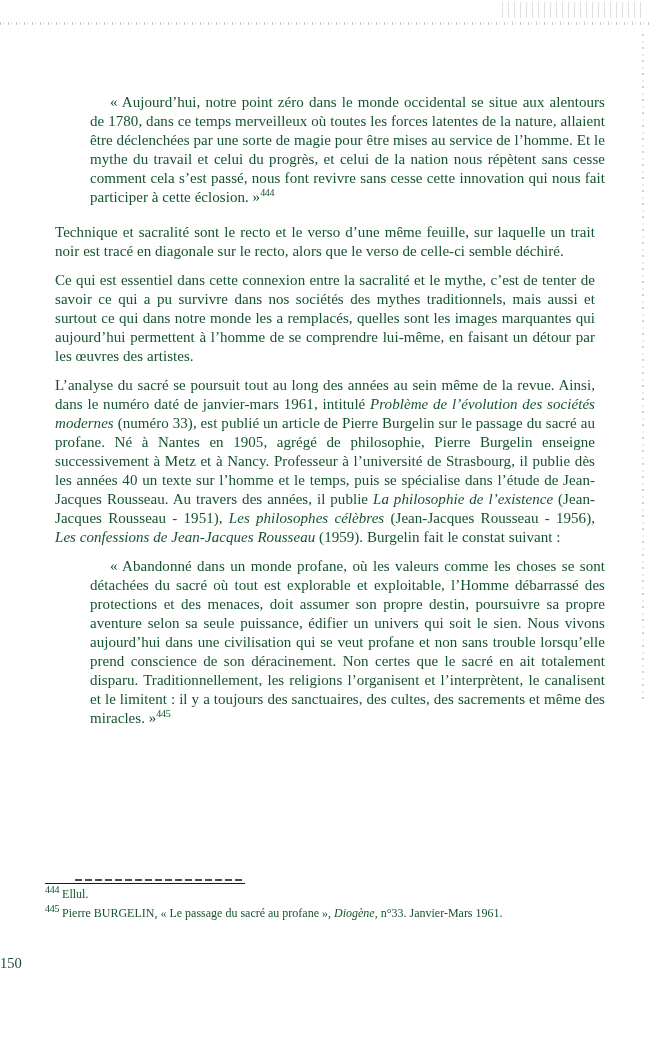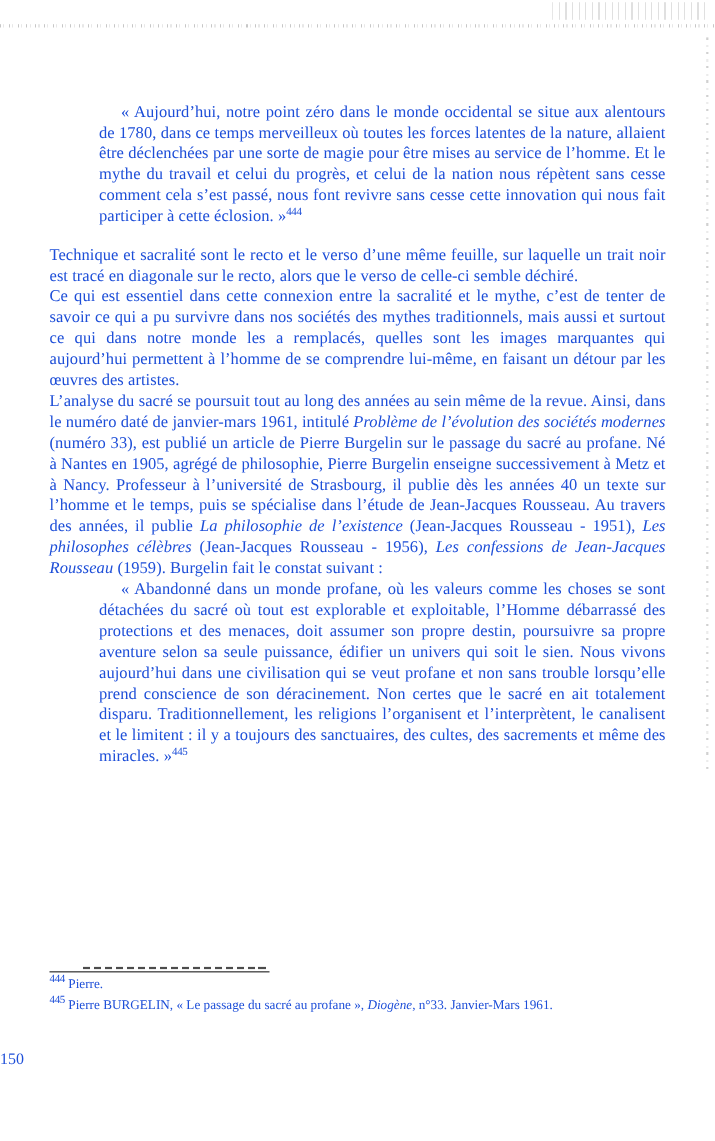--- a/index.html
+++ b/index.html
@@ -2,21 +2,21 @@
 <html><head>
 <meta charset="utf-8">
 <style>
   html, body { margin: 0; padding: 0; background: #ffffff; }
   .page {
     position: relative;
     width: 650px;
     height: 1037px;
     background: #ffffff;
     font-family: "Liberation Serif", "DejaVu Serif", serif;
-    color: #1d4ed8;
+    color: #14532d;
     overflow: hidden;
   }
   
   .noise-top-line {
     position: absolute;
     top: 22px; left: 0; right: 0; height: 3px;
     background: repeating-linear-gradient(90deg,
       rgba(70,70,70,.38) 0 1px, transparent 1px 3px,
       rgba(90,90,90,.18) 3px 4px, transparent 4px 8px);
     opacity: .8;
@@ -39,21 +39,21 @@
   
   .content {
     position: absolute;
     top: 93px; left: 45px;
     width: 560px;
     font-size: 15px;
     line-height: 19px;
     text-align: justify;
     letter-spacing: 0.05px;
   }
-  .content p { margin: 0; }
+  .content p { margin: 10px; }
   blockquote {
     margin: 0 0 0 45px;
     text-indent: 20px;
     text-align: justify;
   }
   blockquote.first { margin-bottom: 16px; }
   sup {
     font-size: 10px;
     line-height: 0;
     vertical-align: super;
@@ -105,19 +105,19 @@
 
 
     <p><span>L’analyse du sacré se poursuit tout au long des années au sein même de la revue. Ainsi, dans le numéro daté de janvier-mars 1961, intitulé </span><i>Problème de l’évolution des sociétés modernes</i><span> (numéro 33), est publié un article de Pierre Burgelin sur le passage du sacré au profane. Né à Nantes en 1905, agrégé de philosophie, Pierre Burgelin enseigne successivement à Metz et à Nancy. Professeur à l’université de Strasbourg, il publie dès les années 40 un texte sur l’homme et le temps, puis se spécialise dans l’étude de Jean-Jacques Rousseau. Au travers des années, il publie </span><i>La philosophie de l’existence</i><span> (Jean-Jacques Rousseau - 1951), </span><i>Les philosophes célèbres</i><span> (Jean-Jacques Rousseau - 1956), </span><i>Les confessions de Jean-Jacques Rousseau</i><span> (1959). Burgelin fait le constat suivant :</span></p>
 
     <blockquote><span>« Abandonné dans un monde profane, où les valeurs comme les choses se sont détachées du sacré où tout est explorable et exploitable, l’Homme débarrassé des protections et des menaces, doit assumer son propre destin, poursuivre sa propre aventure selon sa seule puissance, édifier un univers qui soit le sien. Nous vivons aujourd’hui dans une civilisation qui se veut profane et non sans trouble lorsqu’elle prend conscience de son déracinement. Non certes que le sacré en ait totalement disparu. Traditionnellement, les religions l’organisent et l’interprètent, le canalisent et le limitent : il y a toujours des sanctuaires, des cultes, des sacrements et même des miracles. »</span><sup>445</sup></blockquote>
   </div>
 
   <div class="footnotes">
     <div class="rule-smudge"></div>
     <div class="footnote-rule"></div>
-    <div class="footnote"><sup>444</sup><span> Pierre.</span></div>
+    <div class="footnote"><sup>444</sup><span> Ellul.</span></div>
     <div class="footnote"><sup>445</sup><span> Pierre BURGELIN, « Le passage du sacré au profane », </span><i>Diogène</i><span>, n°33. Janvier-Mars 1961.</span></div>
   </div>
 
   <div class="page-number">150</div>
 
 </div>
 
 </body></html>

